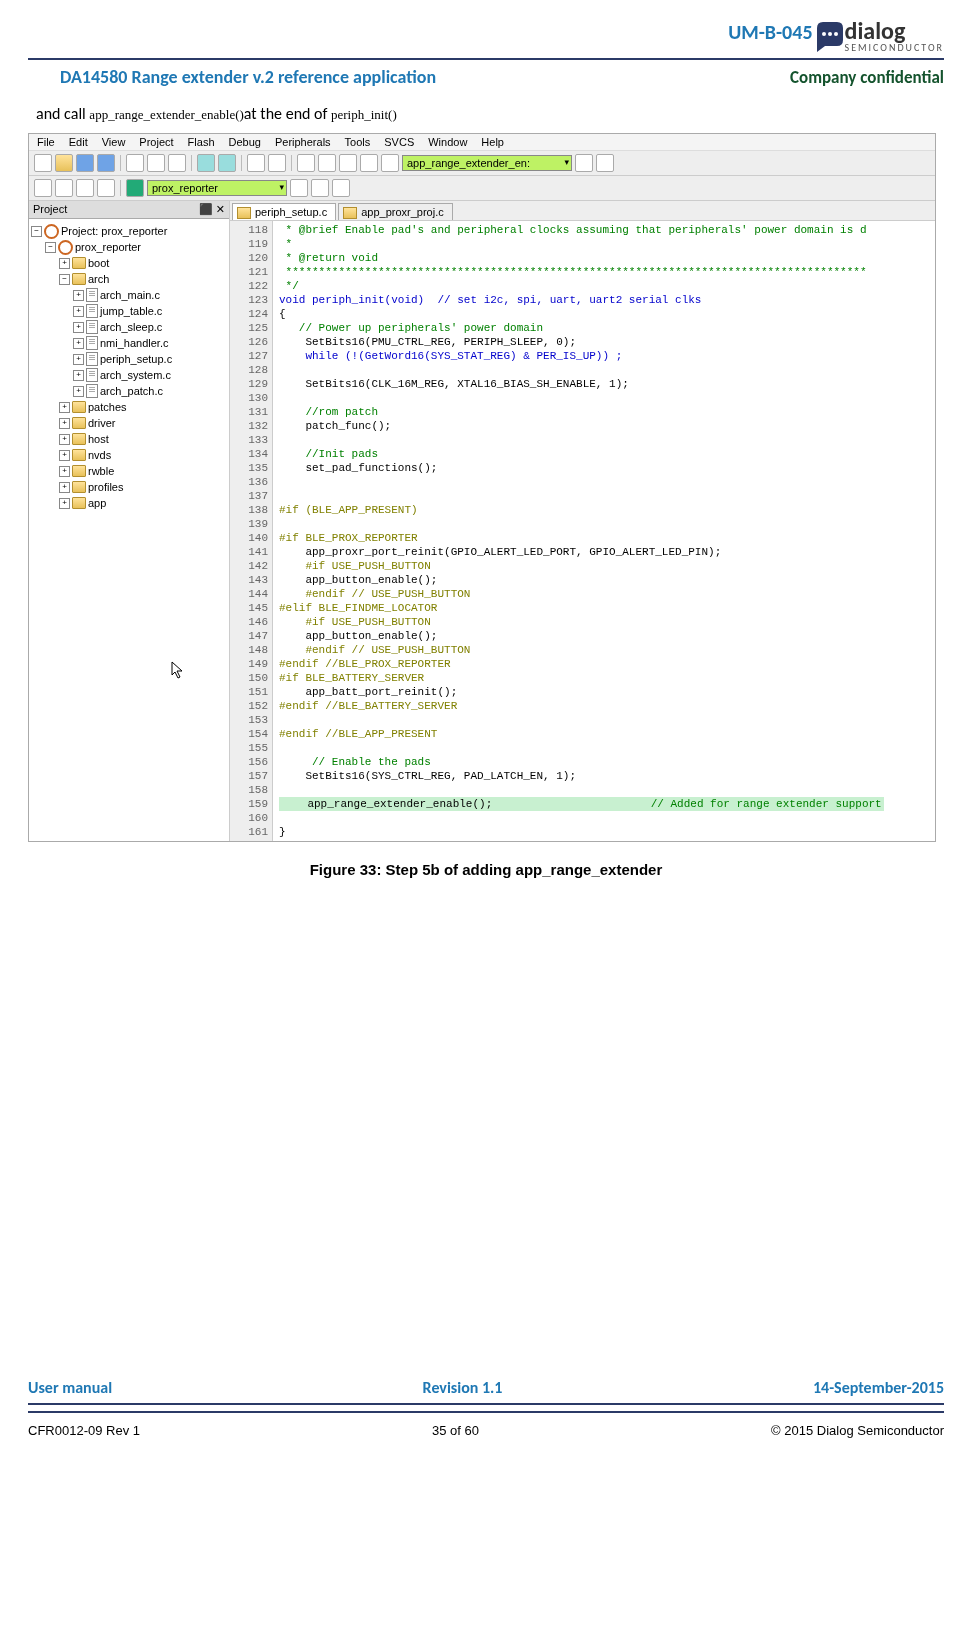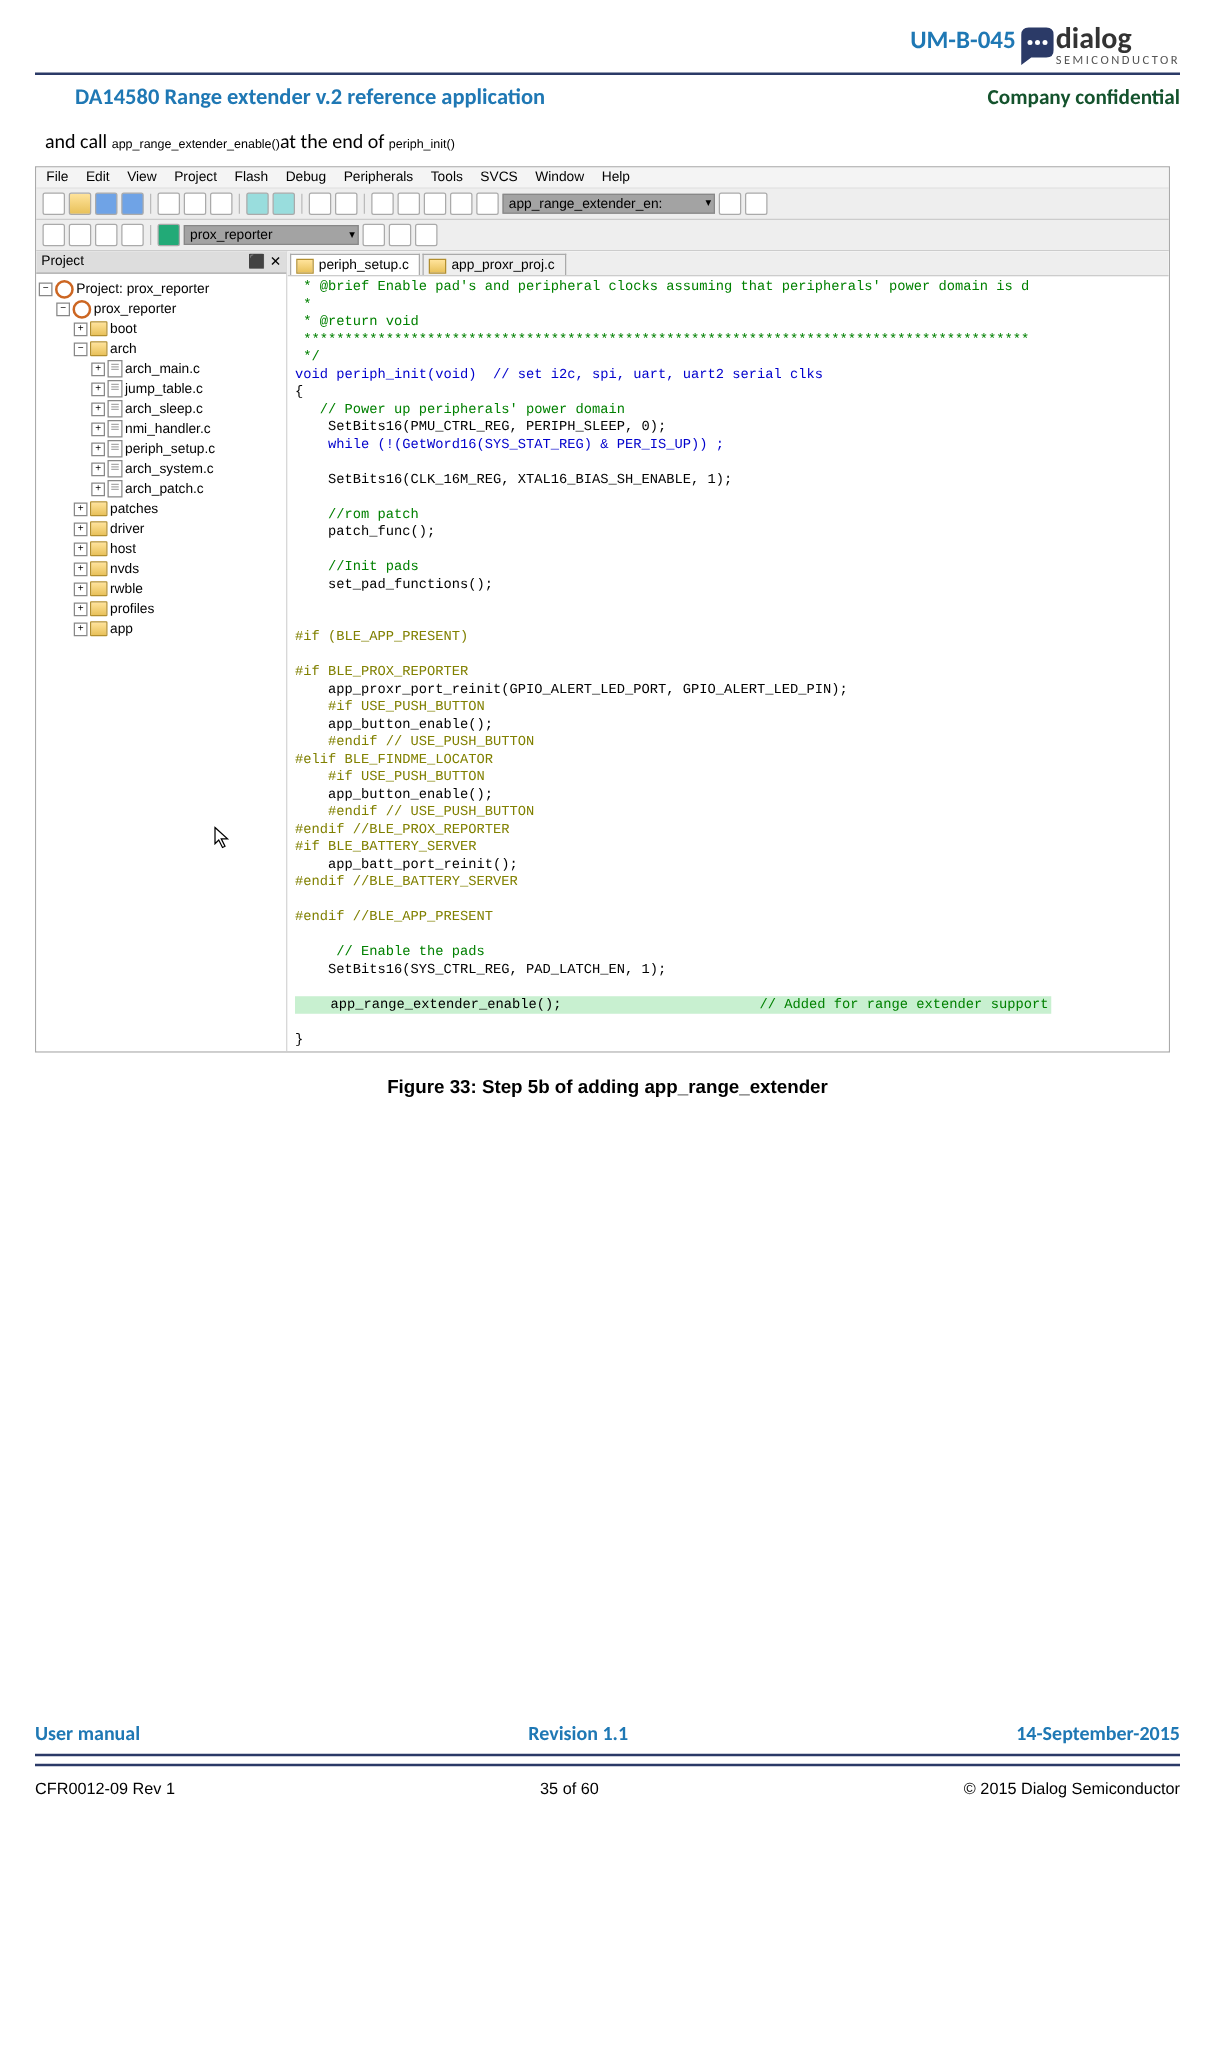--- a/index.html
+++ b/index.html
@@ -8,29 +8,29 @@
 .logo { display: flex; align-items: center; gap: 2px; }
 .logo-icon { width: 30px; height: 32px; }
 .logo-text { font-size: 24px; font-weight: bold; color: #333; line-height: 0.95; }
 .logo-text .sub { font-size: 10px; font-weight: normal; letter-spacing: 2px; color: #555; display: block; }
 .rule { border: none; border-top: 2px solid #2B3A67; margin: 6px 0; }
 .rule2 { border: none; border-top: 2px solid #2B3A67; margin: 2px 0 10px 0; }
 .header-sub { display: flex; justify-content: space-between; align-items: center; margin-bottom: 16px; margin-left: 32px; }
 .subtitle { color: #1F78B4; font-weight: bold; font-size: 18px; }
 .confidential { color: #14532d; font-weight: bold; font-size: 17px; }
 .body-text { font-size: 16px; margin: 14px 0 10px 8px; }
-.body-text .code { font-family: Liberation Sans, sans-serif; font-size: 10px; }
+.body-text .code { font-family: Liberation Serif, serif; font-size: 13px; }
 .ide { border: 1px solid #aaa; width: 906px; font-family: Tahoma, Arial, sans-serif; font-size: 11px; background: #f4f4f4; margin-bottom: 19px; }
 .menubar { display: flex; gap: 14px; padding: 2px 8px; background: #f4f4f4; border-bottom: 1px solid #ddd; font-size: 11px; }
 .menubar span { cursor: default; }
 .toolbar { display: flex; align-items: center; gap: 3px; padding: 3px 5px; background: #eee; border-bottom: 1px solid #ccc; }
 .tb-btn { width: 16px; height: 16px; background: #fff; border: 1px solid #aaa; border-radius: 2px; display: inline-block; }
 .tb-sep { width: 1px; height: 16px; background: #bbb; margin: 0 2px; }
 .toolbar2 { display: flex; align-items: center; gap: 3px; padding: 3px 5px; background: #eee; border-bottom: 1px solid #ccc; }
-.combo { background: #a3a3a3; border: 1px solid #888; padding: 1px 14px 1px 4px; font-size: 11px; position: relative; }
+.combo { background: #bef264; border: 1px solid #888; padding: 1px 14px 1px 4px; font-size: 11px; position: relative; }
 .combo::after { content: "▾"; position: absolute; right: 2px; font-size: 9px; }
 .ide-body { display: flex; }
 .proj-panel { width: 200px; border-right: 1px solid #ccc; background: #fff; display: flex; flex-direction: column; }
 .proj-title { background: #ddd; padding: 2px 4px; font-size: 11px; border-bottom: 1px solid #aaa; display: flex; justify-content: space-between; }
 .tree { padding: 4px 2px; font-size: 11px; line-height: 16px; flex: 0 0 auto; }
 .tree-node { white-space: nowrap; display: flex; align-items: center; gap: 2px; }
 .indent1 { padding-left: 14px; } .indent2 { padding-left: 28px; } .indent3 { padding-left: 42px; }
 .plus { display: inline-block; width: 9px; height: 9px; border: 1px solid #888; font-size: 8px; line-height: 8px; text-align: center; background: #fff; }
 .folder-icon { display: inline-block; width: 12px; height: 10px; background: linear-gradient(#ffe39b,#e8c15a); border: 1px solid #b38f2e; border-radius: 1px; }
 .file-icon { display: inline-block; width: 10px; height: 12px; background: #fff; border: 1px solid #888; position: relative; }
@@ -158,20 +158,65 @@
             <path d="M1 1 L1 14 L4 11 L7 17 L9 16 L6 10 L11 10 Z" fill="#fff" stroke="#000" stroke-width="1"></path>
           </svg>
       </div>
     </div>
     <div class="editor">
       <div class="tabs" id="tabs">
           <div class="tab">periph_setup.c</div>
           <div class="tab inactive">app_proxr_proj.c</div>
         </div>
       <div class="code-area">
+        <div class="gutter" id="gutter">118
+119
+120
+121
+122
+123
+124
+125
+126
+127
+128
+129
+130
+131
+132
+133
+134
+135
+136
+137
+138
+139
+140
+141
+142
+143
+144
+145
+146
+147
+148
+149
+150
+151
+152
+153
+154
+155
+156
+157
+158
+159
+160
+161
+</div>
         <div class="codebody" id="codebody"><span class="cmt"> * @brief Enable pad's and peripheral clocks assuming that peripherals' power domain is d</span>
 <span class="cmt"> *</span>
 <span class="cmt"> * @return void</span>
 <span class="cmt"> ****************************************************************************************</span>
 <span class="cmt"> */</span>
 <span class="kw">void periph_init(void)  // set i2c, spi, uart, uart2 serial clks</span>
 {
 <span class="cmt">   // Power up peripherals' power domain</span>
     SetBits16(PMU_CTRL_REG, PERIPH_SLEEP, 0);
 <span class="kw">    while (!(GetWord16(SYS_STAT_REG) &amp; PER_IS_UP)) ;</span>

